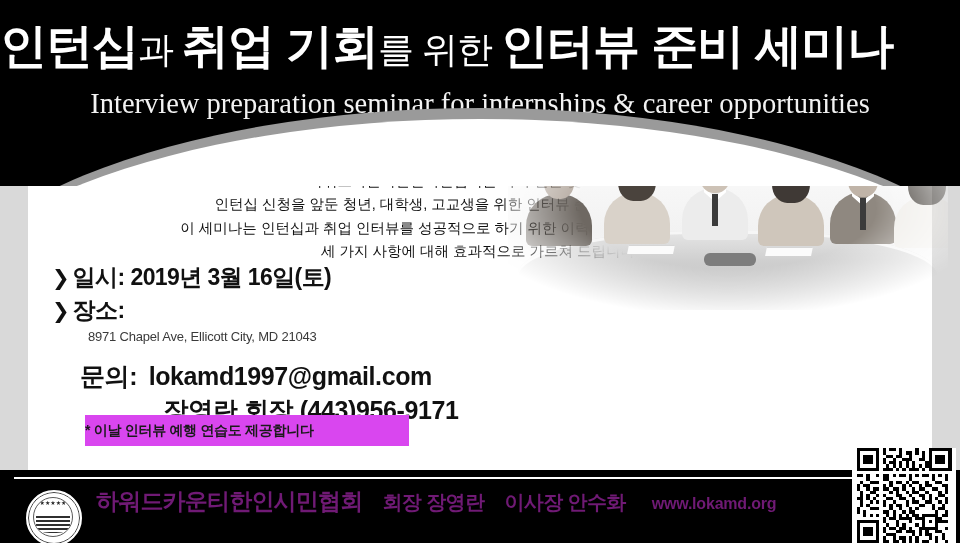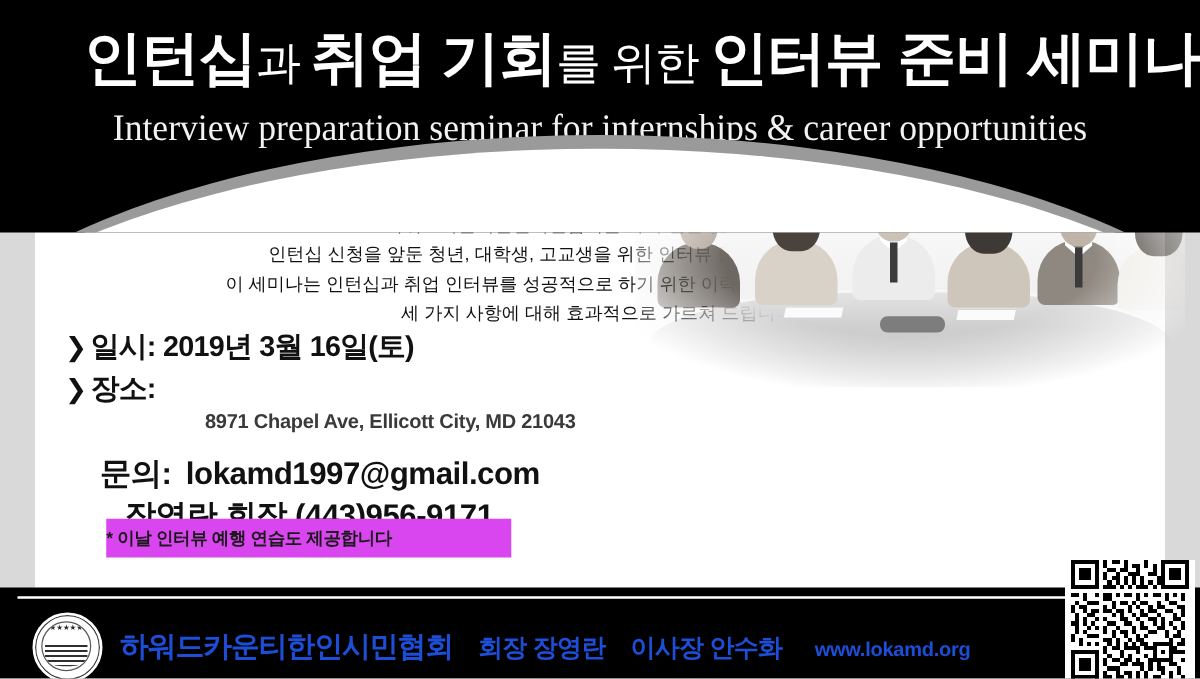--- a/index.html
+++ b/index.html
@@ -34,21 +34,21 @@
     height: 230px;
     background: #ffffff;
     border-radius: 50% / 100% 100% 0 0;
     border-top: 11px solid #9a9a9a;
     box-sizing: border-box;
   }
   .title-line {
     position: absolute;
     left: 0;
     top: 22px;
-    width: 960px;
+    width: 852px;
     text-align: right;
     white-space: nowrap;
     color: #ffffff;
     line-height: 1;
   }
   .t-strong {
     font-size: 47px;
     font-weight: 700;
     letter-spacing: -1px;
   }
@@ -131,36 +131,36 @@
     font-weight: 700;
     letter-spacing: -0.6px;
   }
   .lbl-med {
     font-size: 18px;
     font-weight: 700;
     letter-spacing: -0.4px;
     margin-left: 5px;
   }
   .addr {
-    margin-left: 112px;
-    font-size: 16px;
-    font-weight: 700;
+    margin-left: 36px;
+    font-size: 13px;
+    font-weight: 400;
     color: #3a3a3a;
     letter-spacing: -0.2px;
     margin-top: 3px;
   }
   .contact {
     margin-top: 16px;
     margin-left: 28px;
     font-size: 25px;
     font-weight: 700;
     letter-spacing: -0.4px;
     line-height: 1.35;
   }
-  .contact .c2 { margin-left: 20px; display: block; }
+  .contact .c2 { margin-left: 20px; display: block; text-align: center; }
 
   .note-box {
     position: absolute;
     left: 85px;
     top: 265px;
     width: 324px;
     height: 31px;
     background: #d946ef;
     display: flex;
     align-items: center;
@@ -319,23 +319,23 @@
     border-radius: 0 0 40% 40%;
   }
   .seal-ring-text {
     position: absolute;
     inset: 0;
     border-radius: 50%;
     border: 1px solid #3d3d3d;
   }
   .footer-text {
     position: absolute;
-    left: 96px; top: 502px;
+    left: 96px; top: 486px;
     white-space: nowrap;
-    color: #1d4ed8;
+    color: #701a75;
     z-index: 4;
   }
   .f-org {
     font-size: 23px;
     font-weight: 700;
     letter-spacing: -0.8px;
   }
   .f-role {
     font-size: 20px;
     font-weight: 700;

